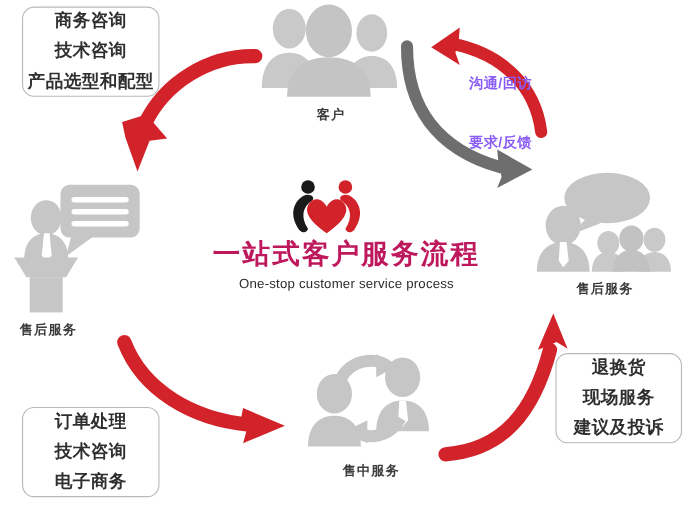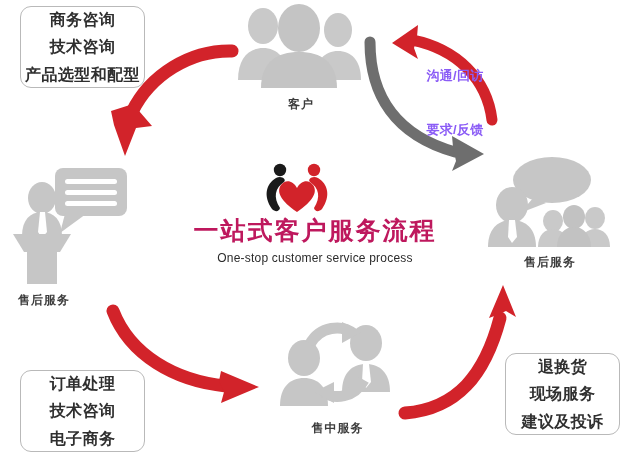--- a/index.html
+++ b/index.html
@@ -129,21 +129,21 @@
     <div class="note-line">技术咨询</div>
     <div class="note-line">产品选型和配型</div>
   </div>
 
   <div class="note-box" style="left:20px; top:370px; width:125px; height:82px;">
     <div class="note-line">订单处理</div>
     <div class="note-line">技术咨询</div>
     <div class="note-line">电子商务</div>
   </div>
 
-  <div class="note-box" style="left:505px; top:353px; width:115px; height:82px;">
+  <div class="note-box" style="left:505px; top:321px; width:115px; height:82px;">
     <div class="note-line">退换货</div>
     <div class="note-line">现场服务</div>
     <div class="note-line">建议及投诉</div>
   </div>
 
   <svg class="icon-svg" style="left:233px; top:0px;" width="135" height="90" viewBox="0 0 135 90">
 
     <g fill="#c9c9c9">
       <ellipse cx="30" cy="26" rx="15" ry="18"></ellipse>
       <path d="M 5 80 C 5 58 16 48 30 48 C 44 48 55 58 55 80 Z"></path>

